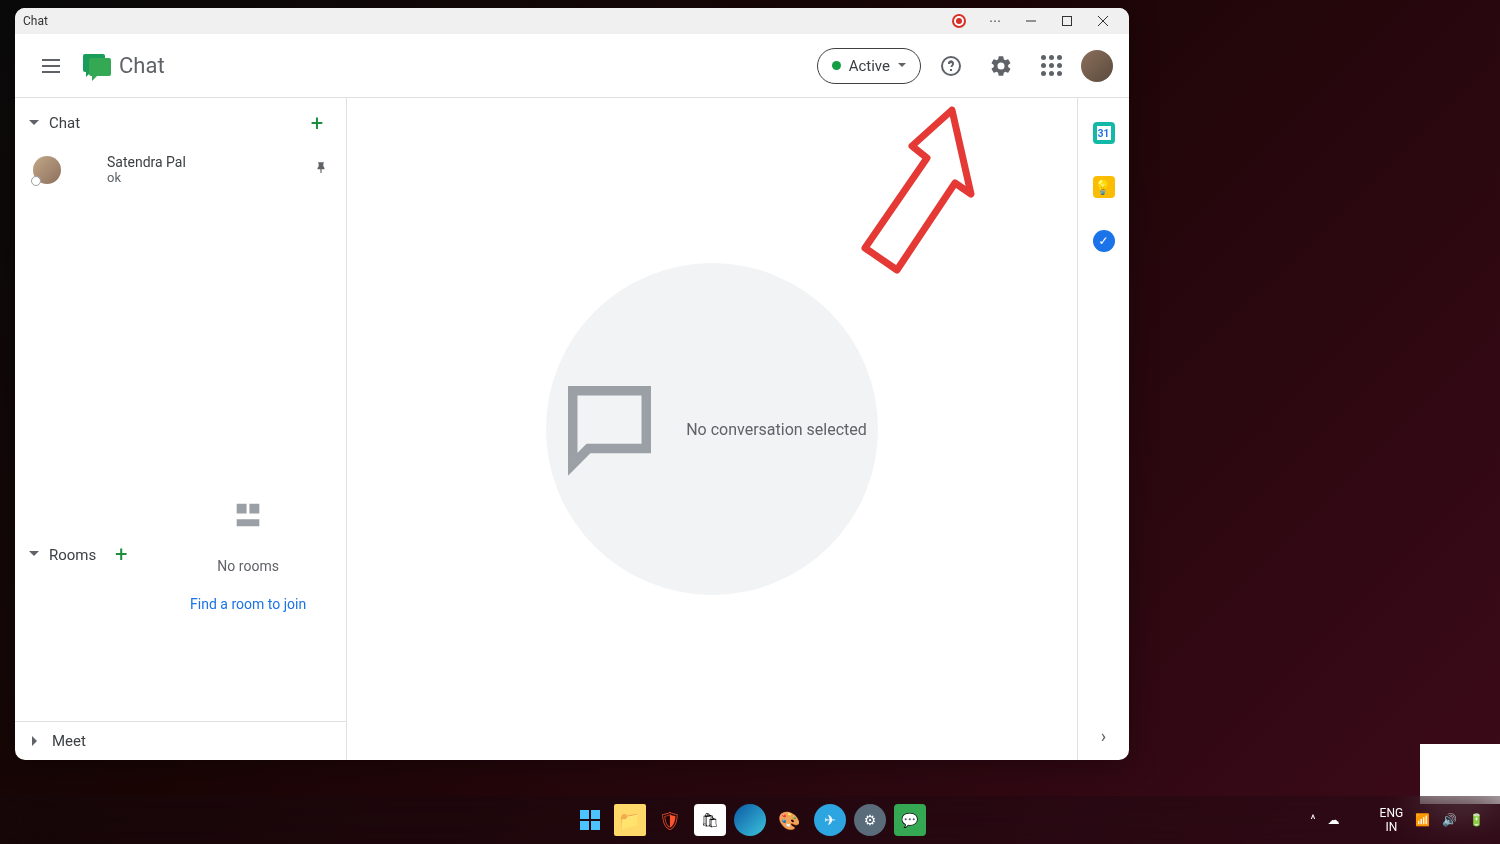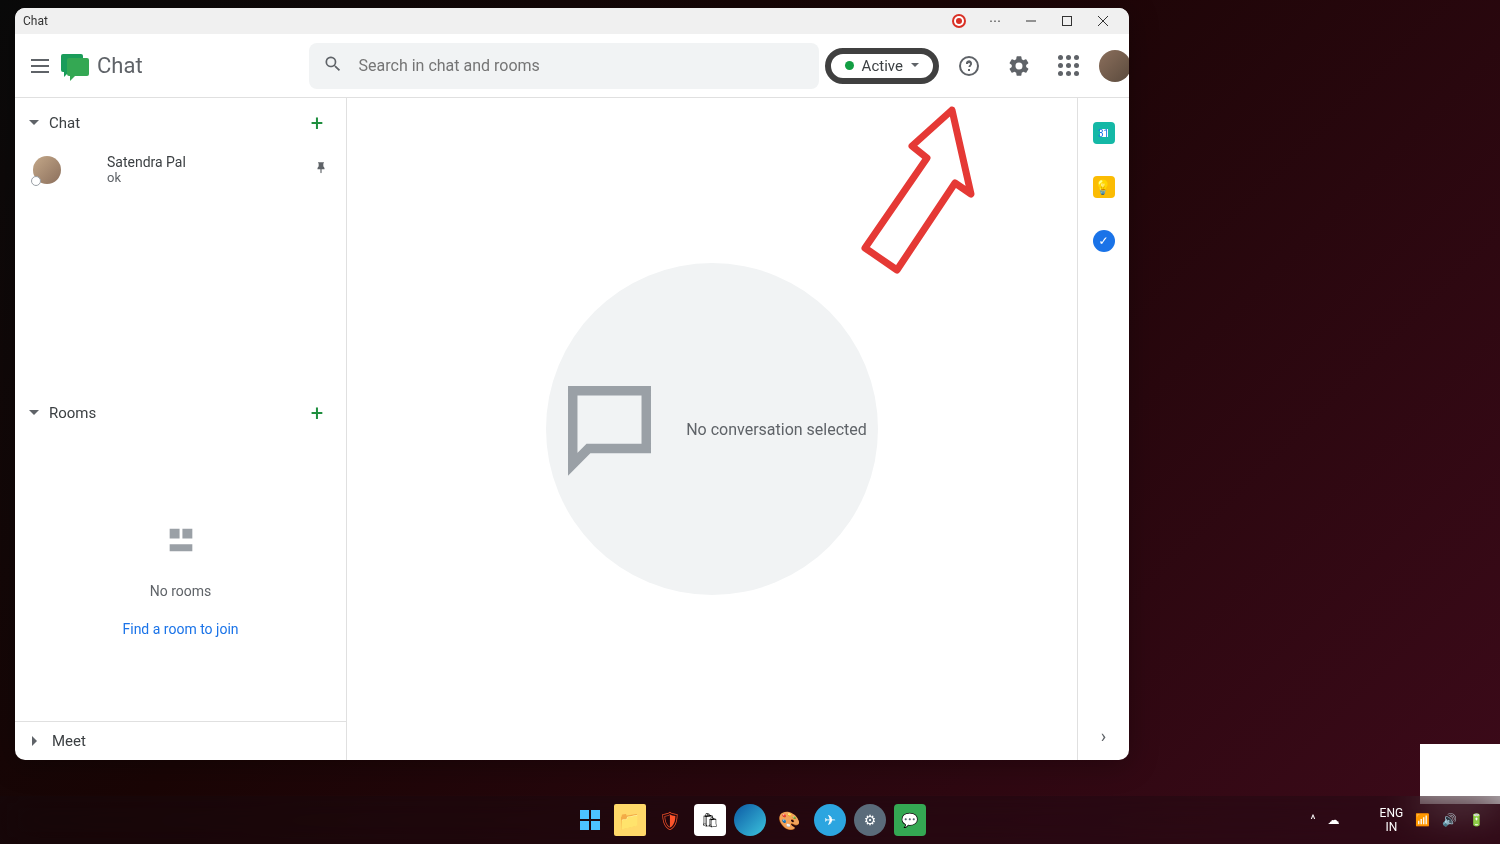--- a/index.html
+++ b/index.html
@@ -20,21 +20,21 @@
 .chat-bubble{width:28px;height:24px;position:relative;}
 .chat-bubble-back{position:absolute;width:22px;height:18px;background:#1a9c5a;border-radius:2px;top:0;left:0;}
 .chat-bubble-back::after{content:"";position:absolute;bottom:-5px;left:3px;border:4px solid transparent;border-top-color:#1a9c5a;border-left-color:#1a9c5a;}
 .chat-bubble-front{position:absolute;width:22px;height:18px;background:#34a853;border-radius:2px;top:4px;left:6px;}
 .chat-bubble-front::after{content:"";position:absolute;bottom:-5px;left:3px;border:4px solid transparent;border-top-color:#34a853;border-left-color:#34a853;}
 .chat-title{font-size:22px;color:#5f6368;font-weight:400;}
 .search-box{flex:0 0 510px;height:46px;background:#f1f3f4;border-radius:8px;display:flex;align-items:center;padding:0 14px;margin-left:160px;gap:16px;}
 .search-icon svg{width:20px;height:20px;fill:#5f6368;}
 .search-input{border:none;background:transparent;font-size:16px;color:#5f6368;flex:1;outline:none;}
 .header-right{margin-left:auto;display:flex;align-items:center;gap:10px;}
-.status-pill{height:36px;border:6px solid #404040;border-radius:18px;display:flex;align-items:center;padding:0 14px;gap:8px;cursor:pointer;}
+.status-pill{height:36px;border:1px solid #404040;border-radius:18px;display:flex;align-items:center;padding:0 14px;gap:8px;cursor:pointer;}
 .status-dot{width:9px;height:9px;border-radius:50%;background:#129e43;}
 .status-text{font-size:15px;color:#3c4043;}
 .status-caret{width:0;height:0;border:4px solid transparent;border-top-color:#5f6368;margin-top:3px;}
 .hicon{width:40px;height:40px;display:flex;align-items:center;justify-content:center;cursor:pointer;border-radius:50%;}
 .hicon svg{width:24px;height:24px;fill:#5f6368;}
 .apps-grid{display:grid;grid-template-columns:repeat(3,5px);grid-template-rows:repeat(3,5px);gap:3px;}
 .apps-grid span{background:#5f6368;border-radius:50%;}
 .avatar{width:32px;height:32px;border-radius:50%;background:linear-gradient(135deg,#8b6f5c,#5a4a3d);cursor:pointer;}
 .body{display:flex;height:calc(100% - 90px);}
 .sidebar{width:332px;border-right:1px solid #e0e0e0;display:flex;flex-direction:column;}
@@ -45,35 +45,35 @@
 .plus-btn{width:30px;height:30px;display:flex;align-items:center;justify-content:center;cursor:pointer;border-radius:50%;font-size:22px;color:#1e8e3e;}
 .chat-item{display:flex;align-items:center;padding:6px 18px;gap:14px;cursor:pointer;}
 .contact-avatar{width:28px;height:28px;border-radius:50%;background:linear-gradient(135deg,#c4a889,#8b6f5c);flex:0 0 auto;position:relative;}
 .contact-avatar::after{content:"";position:absolute;bottom:-2px;left:-2px;width:10px;height:10px;border-radius:50%;background:#fff;border:1.5px solid #9aa0a6;box-sizing:border-box;}
 .chat-item-text{flex:1;margin-left:32px;}
 .contact-name{font-size:14px;color:#3c4043;}
 .contact-preview{font-size:13px;color:#5f6368;}
 .pin-icon{color:#5f6368;}
 .pin-icon svg{width:14px;height:14px;fill:#5f6368;}
 .chat-section{flex:0 0 290px;display:flex;flex-direction:column;}
-.rooms-section{flex:1;display:flex;flex-direction:column;}
+.rooms-section{flex:1;display:flex;flex-direction:row;}
 .rooms-empty{flex:1;display:flex;flex-direction:column;align-items:center;justify-content:center;gap:22px;}
 .rooms-icon svg{width:34px;height:34px;fill:#9aa0a6;}
 .rooms-text{font-size:14px;color:#5f6368;}
 .rooms-link{font-size:14px;color:#1a73e8;cursor:pointer;}
 .meet-section{border-top:1px solid #e0e0e0;}
 .main{flex:1;display:flex;align-items:center;justify-content:center;position:relative;}
 .empty-circle{width:332px;height:332px;border-radius:50%;background:#f1f3f4;display:flex;flex-direction:row;align-items:center;justify-content:center;gap:24px;}
 .empty-bubble svg{width:105px;height:105px;fill:none;stroke:#9aa0a6;stroke-width:9;}
 .empty-text{font-size:16px;color:#5f6368;}
 .arrow-annotation{position:absolute;top:0px;right:90px;pointer-events:none;}
 .arrow-annotation svg{width:160px;height:200px;}
 .sidepanel{width:52px;border-left:1px solid #e0e0e0;display:flex;flex-direction:column;align-items:center;padding-top:24px;gap:32px;position:relative;}
 .side-app{width:22px;height:22px;cursor:pointer;display:flex;align-items:center;justify-content:center;border-radius:4px;}
-.sp-cal{background:#fff;border:7px solid #14b8a6;font-size:10px;color:#1a73e8;font-weight:normal;}
+.sp-cal{background:#fff;border:4px solid #14b8a6;font-size:10px;color:#1a73e8;font-weight:bold;}
 .sp-keep{background:#fbbc04;color:#fff;border-radius:4px;font-size:14px;}
 .sp-tasks{background:#1a73e8;color:#fff;border-radius:50%;font-size:12px;}
 .side-expand{position:absolute;bottom:14px;color:#5f6368;cursor:pointer;font-size:18px;}
 .taskbar{position:absolute;bottom:0;left:0;width:100%;height:48px;background:rgba(20,10,15,.3);backdrop-filter:blur(20px);display:flex;align-items:center;padding:0 16px;}
 .tb-center{position:absolute;left:50%;transform:translateX(-50%);display:flex;gap:8px;}
 .tb-icon{width:32px;height:32px;border-radius:4px;display:flex;align-items:center;justify-content:center;cursor:pointer;font-size:18px;}
 .win-logo{display:grid;grid-template-columns:1fr 1fr;grid-template-rows:1fr 1fr;gap:2px;width:20px;height:20px;}
 .win-logo span{background:#4cc2ff;}
 .tb-right{margin-left:auto;display:flex;align-items:center;gap:12px;color:#fff;font-size:12px;}
 .tb-lang{text-align:center;line-height:1.2;margin-left:28px;}
@@ -117,28 +117,20 @@
           <span></span>
         </div>
     </div>
     <div class="chat-logo">
       <div class="chat-bubble">
         <div class="chat-bubble-back"></div>
         <div class="chat-bubble-front"></div>
       </div>
       <span class="chat-title">Chat</span>
     </div>
-    <div class="search-box">
-      <span class="search-icon">
-        <svg viewBox="0 0 24 24">
-            <path d="M15.5 14h-.79l-.28-.27a6.5 6.5 0 1 0-.7.7l.27.28v.79l5 4.99L20.49 19l-4.99-5zm-6 0A4.5 4.5 0 1 1 14 9.5 4.5 4.5 0 0 1 9.5 14z"></path>
-          </svg>
-      </span>
-      <input class="search-input" placeholder="Search in chat and rooms" style="">
-    </div>
     <div class="header-right">
       <div class="status-pill">
         <span class="status-dot"></span>
         <span class="status-text">Active</span>
         <span class="status-caret"></span>
       </div>
       <div class="hicon">
         <svg viewBox="0 0 24 24">
             <path d="M12 2a10 10 0 1 0 10 10A10 10 0 0 0 12 2zm0 18a8 8 0 1 1 8-8 8 8 0 0 1-8 8zm1-5h-2v2h2zm1.07-7.75A3 3 0 0 0 9 10h2a1 1 0 0 1 2 0c0 1-1.5 1.25-1.5 3h2c0-1.25 1.5-1.5 1.5-3a3 3 0 0 0-.93-2.75z"></path>
           </svg>

